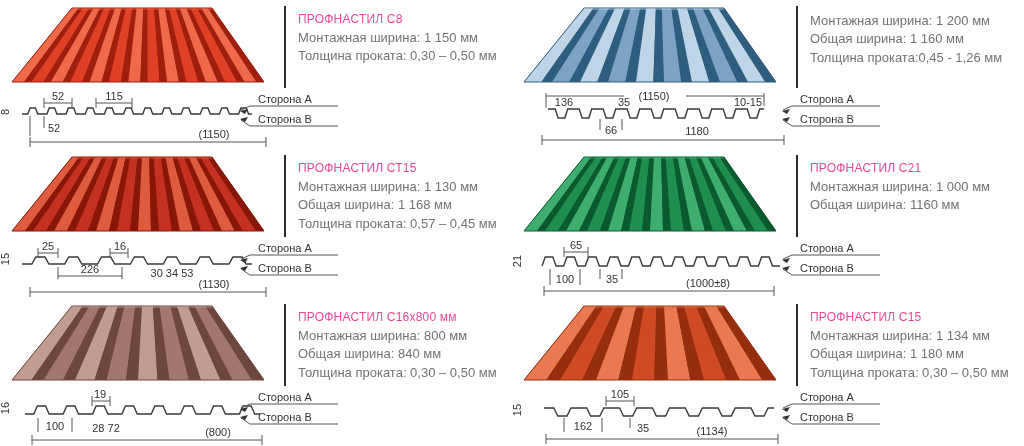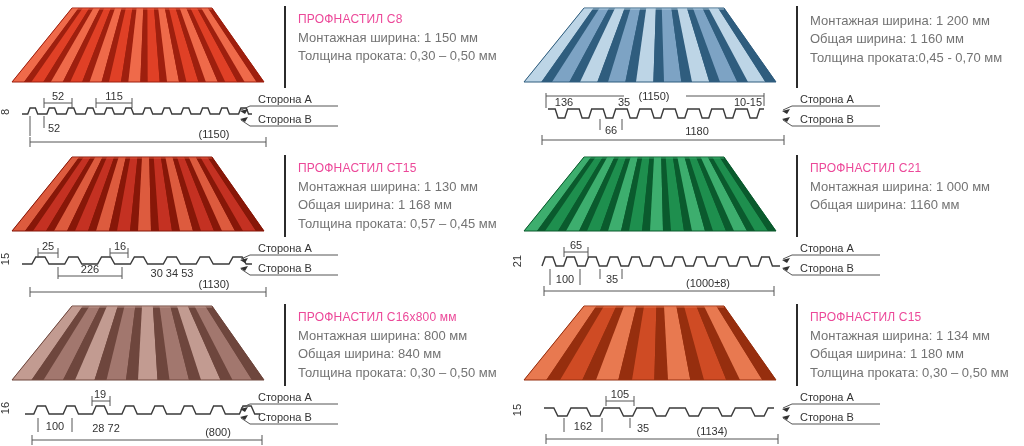--- a/index.html
+++ b/index.html
@@ -237,21 +237,21 @@
           <polygon points="188.53333333333333,6 194.44444444444446,6 234,80 223.36,80" fill="#2f5d7e"></polygon>
           <polygon points="194.44444444444446,6 204.08888888888887,6 251.35999999999999,80 234,80" fill="#bdd5e6"></polygon>
           <polygon points="204.08888888888887,6 210,6 262,80 251.35999999999999,80" fill="#2f5d7e"></polygon>
           <polygon points="70,6 210,6 262,80 10,80" fill="none" stroke="#2f5d7e" stroke-width="1"></polygon>
           <line x1="70" y1="7" x2="210" y2="7" stroke="#bdd5e6" stroke-width="1.2" opacity="0.8"></line>
         </svg>
       <div class="divider"></div>
       <div class="specs">
         <div class="spec">Монтажная ширина: 1 200 мм</div>
         <div class="spec">Общая ширина: 1 160 мм</div>
-        <div class="spec">Толщина проката:0,45 - 0,70 мм</div>
+        <div class="spec">Толщина проката:0,45 - 1,26 мм</div>
       </div>
       <svg class="profile" width="512" height="58" viewBox="0 0 512 58">
           <path d="M36,19h7.199999999999999 l2.88,9 h6.720000000000001 l2.88,-9 h4.32h7.199999999999999 l2.88,9 h6.720000000000001 l2.88,-9 h4.32h7.199999999999999 l2.88,9 h6.720000000000001 l2.88,-9 h4.32h7.199999999999999 l2.88,9 h6.720000000000001 l2.88,-9 h4.32h7.199999999999999 l2.88,9 h6.720000000000001 l2.88,-9 h4.32h7.199999999999999 l2.88,9 h6.720000000000001 l2.88,-9 h4.32h7.199999999999999 l2.88,9 h6.720000000000001 l2.88,-9 h4.32h7.199999999999999 l2.88,9 h6.720000000000001 l2.88,-9 h4.32h7.199999999999999 l2.88,9 h6.720000000000001 l2.88,-9 h4.32" fill="none" stroke="#3a3a3a" stroke-width="1.4"></path>
           <text x="142" y="10" fill="#333" font-size="11" text-anchor="middle">(1150)</text>
           <line x1="34" y1="6" x2="112" y2="6" stroke="#555" stroke-width="1"></line>
           <line x1="174" y1="6" x2="252" y2="6" stroke="#555" stroke-width="1"></line>
           <line x1="34" y1="3" x2="34" y2="18" stroke="#555" stroke-width="1"></line>
           <line x1="252" y1="3" x2="252" y2="16" stroke="#555" stroke-width="1"></line>
           <text x="52" y="16" fill="#333" font-size="11" text-anchor="middle">136</text>
           <text x="112" y="16" fill="#333" font-size="11" text-anchor="middle">35</text>

